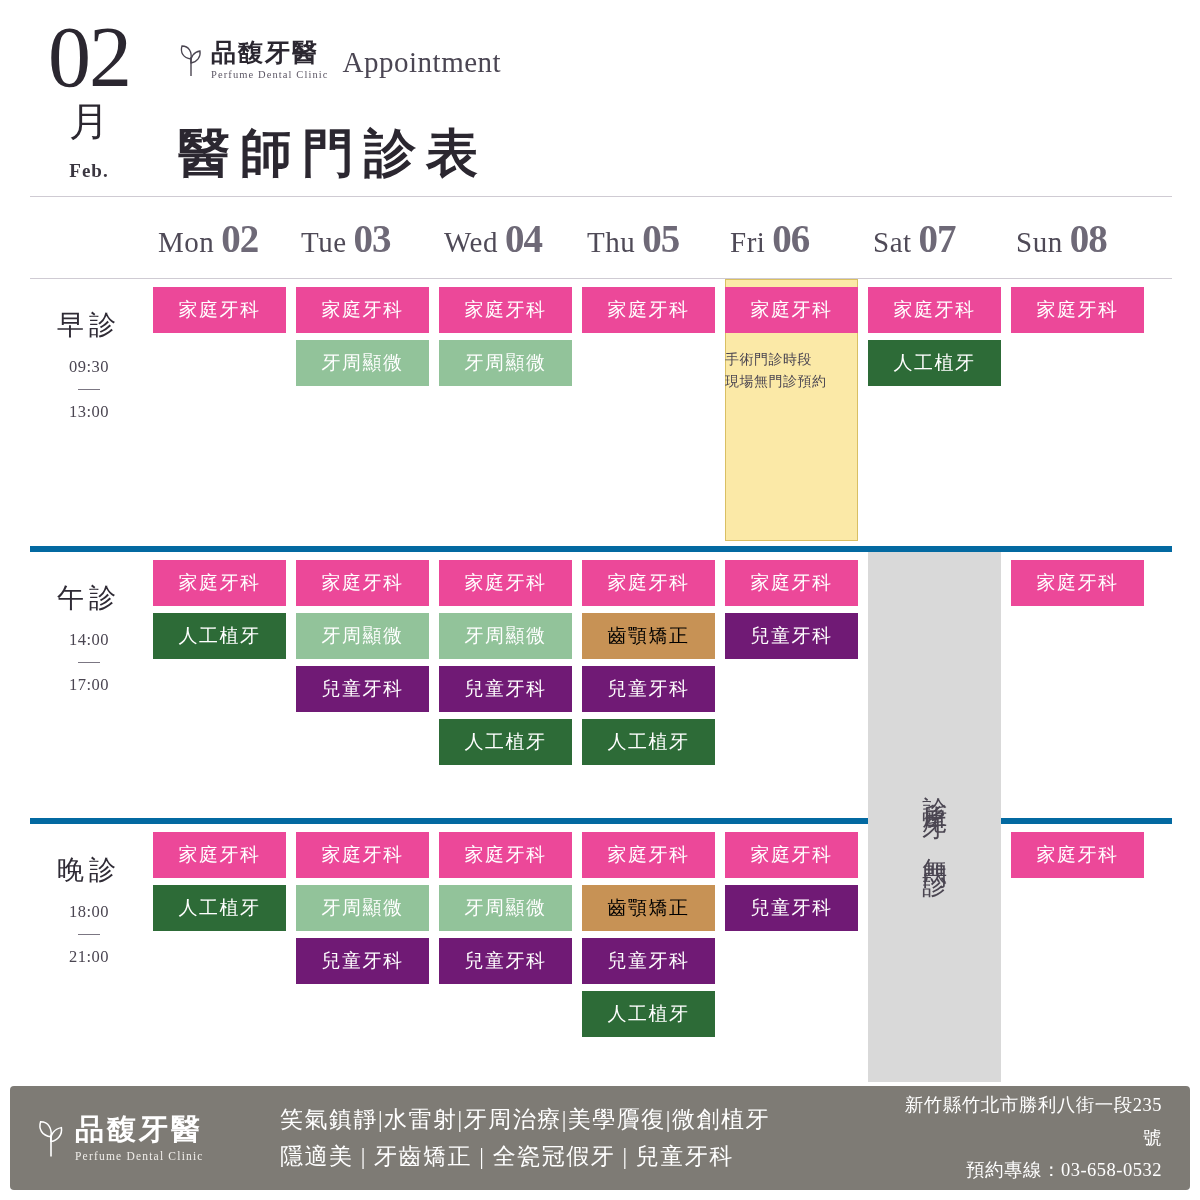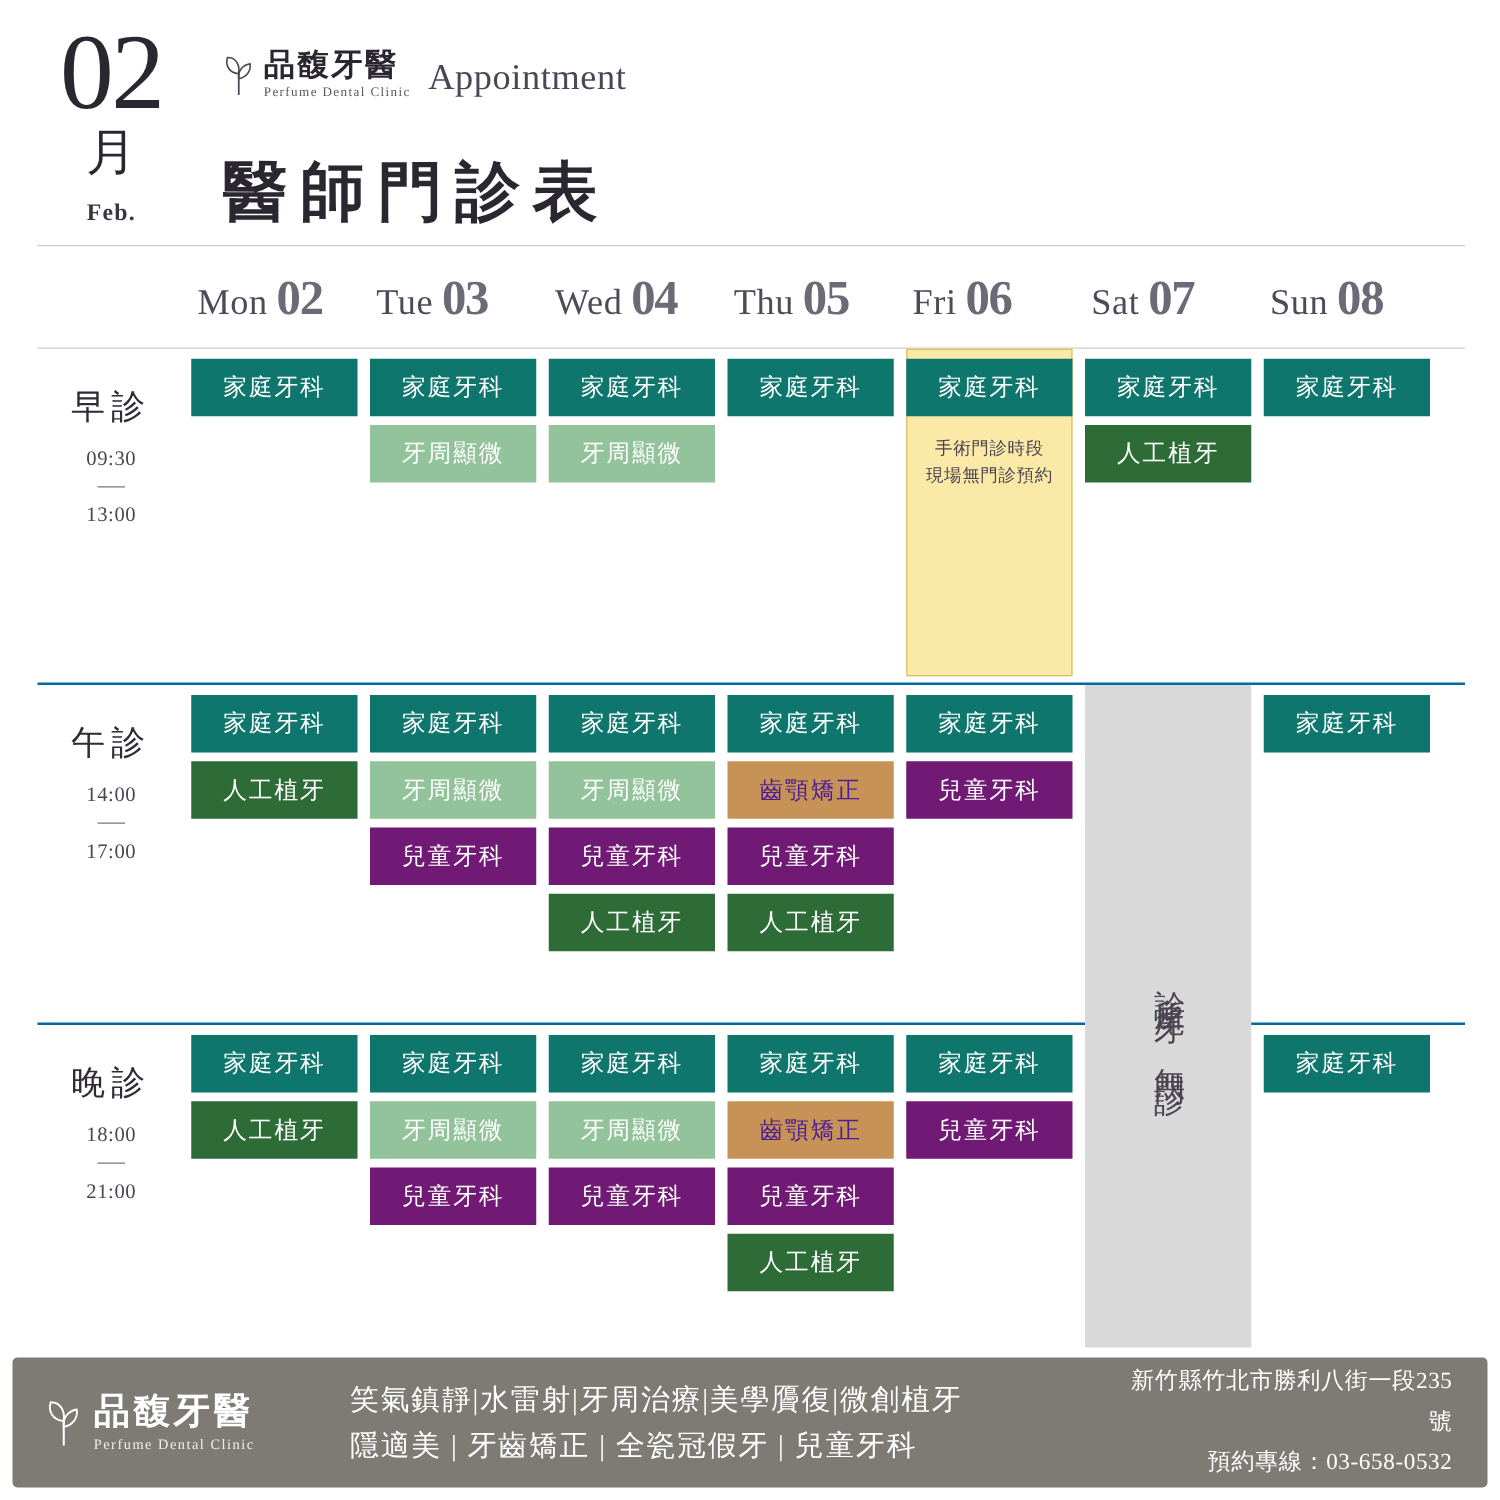--- a/index.html
+++ b/index.html
@@ -58,48 +58,48 @@
   .day-label-col { width: 118px; flex: 0 0 118px; }
   .day-cell {
     flex: 0 0 143px; width: 143px; display: flex; align-items: baseline; gap: 7px;
     padding-left: 10px;
   }
   .day-en { font-size: 29px; color: #4f4a57; font-family: "Liberation Serif", serif; letter-spacing: 0.5px; }
   .day-num { font-size: 39px; color: #6e6977; font-family: "Liberation Serif", serif; font-weight: bold; letter-spacing: -1px; }
 
   
   .body-rows { position: absolute; left: 30px; top: 278px; width: 1142px; }
-  .sec { display: flex; border-top: 2px solid #0369a1; }
+  .sec { display: flex; border-top: 6px solid #0369a1; }
   .sec:first-child { border-top: 1px solid #cfcbd3; }
   .timecol { width: 118px; flex: 0 0 118px; padding-top: 28px; text-align: center; }
   .sess-name { font-size: 27px; letter-spacing: 5px; color: #2f2b35; margin-bottom: 14px; }
   .time { font-size: 16.5px; color: #4a4551; font-family: "Liberation Serif", serif; letter-spacing: 0.5px; }
   .time-dash { width: 22px; height: 1px; background: #7b7682; margin: 12px auto; }
 
   .daycols { display: flex; flex: 1; }
   .daycol { flex: 0 0 143px; width: 143px; padding: 8px 5px 8px 5px; }
   .daycol-inner { position: relative; }
 
   .chip {
     height: 46px; display: flex; align-items: center; justify-content: center;
     font-size: 19px; letter-spacing: 1.5px; margin-bottom: 7px; text-align: center;
   }
-  .c-family { background: #0f766e; color: #ffffff; }
+  .c-family { background: #ec4899; color: #ffffff; }
   .c-perio  { background: #92c39a; color: #ffffff; }
   .c-kids   { background: #701a75; color: #ffffff; }
   .c-implant{ background: #2d6b37; color: #ffffff; }
-  .c-ortho  { background: #c79255; color: #4c1d95; }
+  .c-ortho  { background: #c79255; color: #000000; }
 
   .surgery-box {
     position: absolute; left: 0; top: -8px; width: 133px; height: 262px;
     background: #fbe9a7; border: 1px solid #d9bf63; z-index: 0;
   }
   .surgery-inner { position: relative; z-index: 1; padding-top: 0; }
   .surgery-note {
-    margin-top: 16px; text-align: center; font-size: 14px; line-height: 1.55;
+    margin-top: 16px; font-size: 14px; line-height: 1.55;
     color: #4a4551; letter-spacing: 0.5px;
   }
   .closed-box {
     position: absolute; left: 0; top: -8px; width: 133px; height: 530px;
     background: #d9d9d9; display: flex; align-items: center; justify-content: center;
   }
   .closed-text {
     writing-mode: vertical-rl; text-orientation: upright;
     font-size: 25px; letter-spacing: 7px; color: #4a4551; line-height: 1.9;
     height: 300px; display: flex; align-items: center; justify-content: center;

